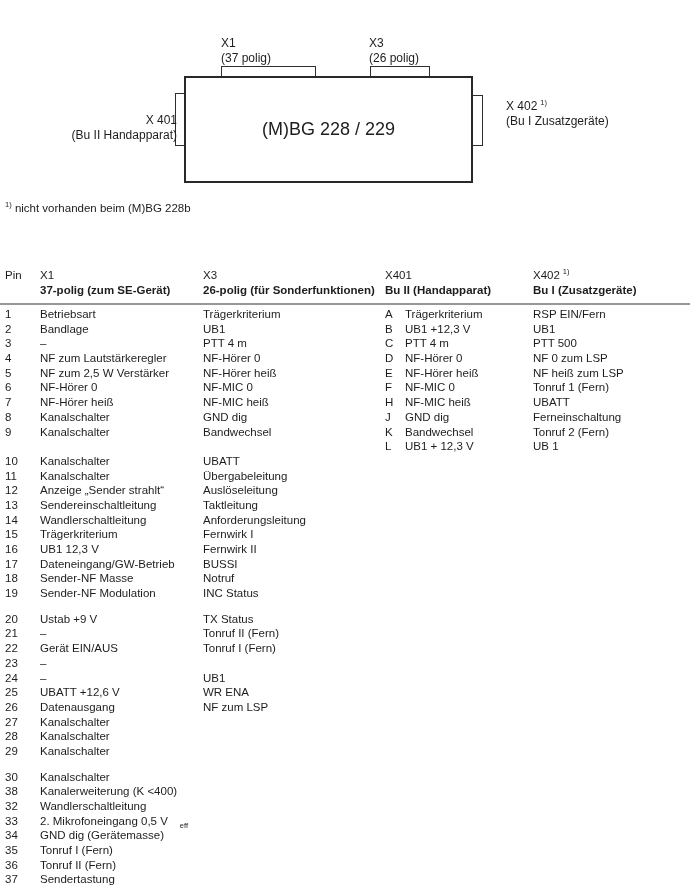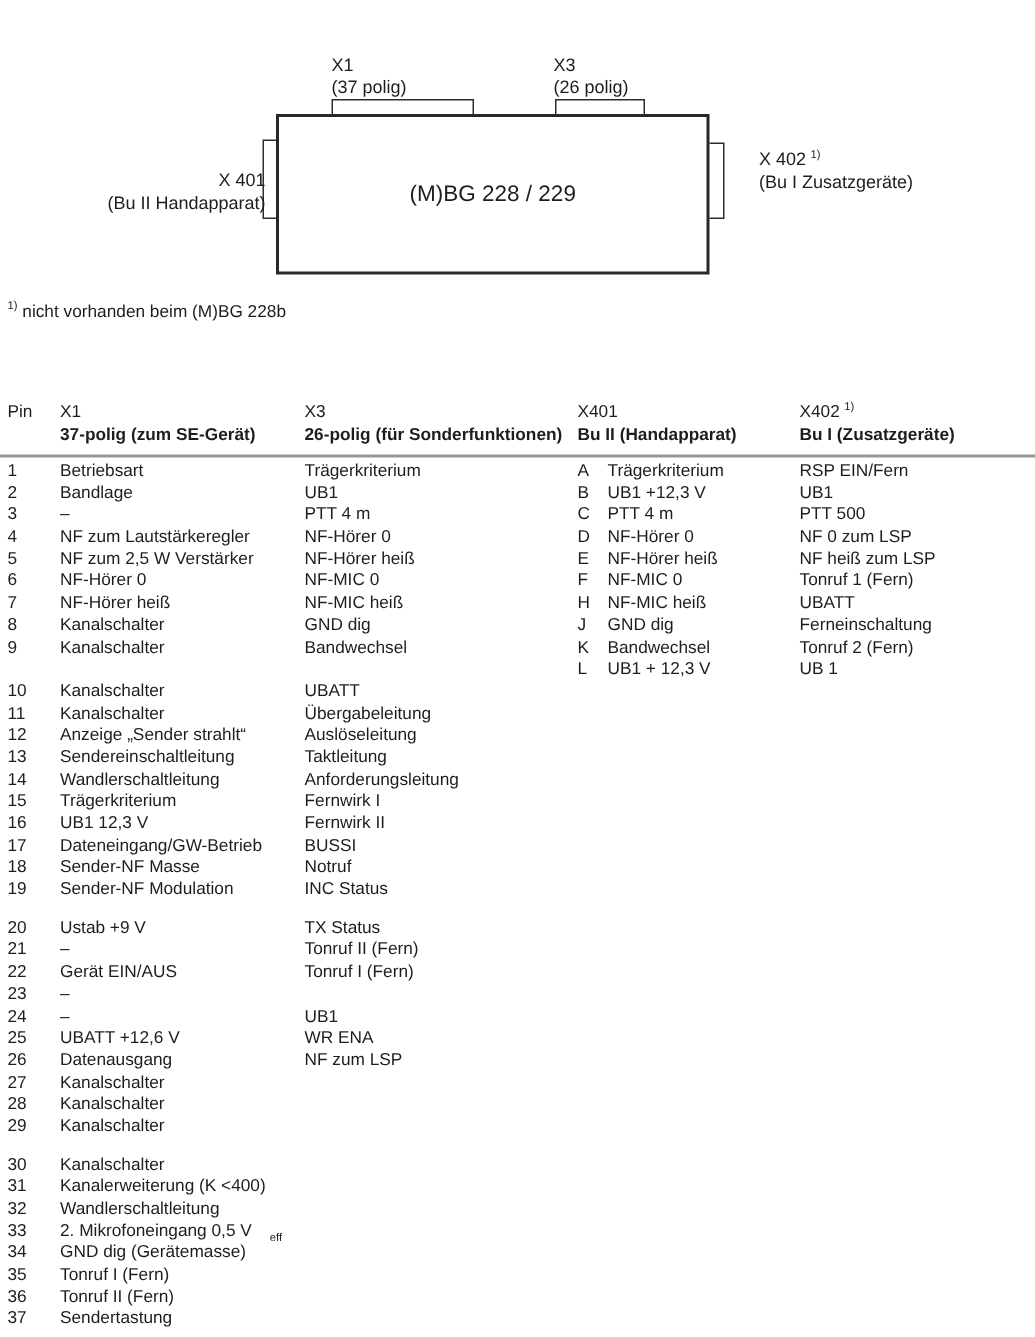--- a/index.html
+++ b/index.html
@@ -24,21 +24,21 @@
   .tab-x3   { left: 370px; top: 66px; width: 60px; height: 14px; }
   .tab-x401 { left: 175px; top: 93px; width: 14px; height: 53px; }
   .tab-x402 { left: 469px; top: 95px; width: 14px; height: 51px; }
   .main-box {
     position: absolute;
     left: 184px; top: 76px; width: 289px; height: 107px;
     border: 2px solid #282828;
     background: #ffffff;
     z-index: 2;
     display: flex; align-items: center; justify-content: center;
-    font-size: 15px;
+    font-size: 18px;
   }
   .lbl {
     position: absolute;
     font-size: 12px;
     line-height: 15px;
     z-index: 3;
     white-space: nowrap;
   }
   .lbl-x1   { left: 221px; top: 36px; }
   .lbl-x3   { left: 369px; top: 36px; }
@@ -455,21 +455,21 @@
             <div class="cell">30</div>
             <div class="cell">Kanalschalter</div>
             <div class="cell"></div>
             <div class="cell cell-x401">
               <span class="pin-letter"></span>
               <span></span>
             </div>
             <div class="cell"></div>
           </div>
           <div class="trow">
-            <div class="cell">31</div>
+            <div class="cell">38</div>
             <div class="cell">Kanalerweiterung (K &lt;400)</div>
             <div class="cell"></div>
             <div class="cell cell-x401">
               <span class="pin-letter"></span>
               <span></span>
             </div>
             <div class="cell"></div>
           </div>
           <div class="trow">
             <div class="cell">32</div>

